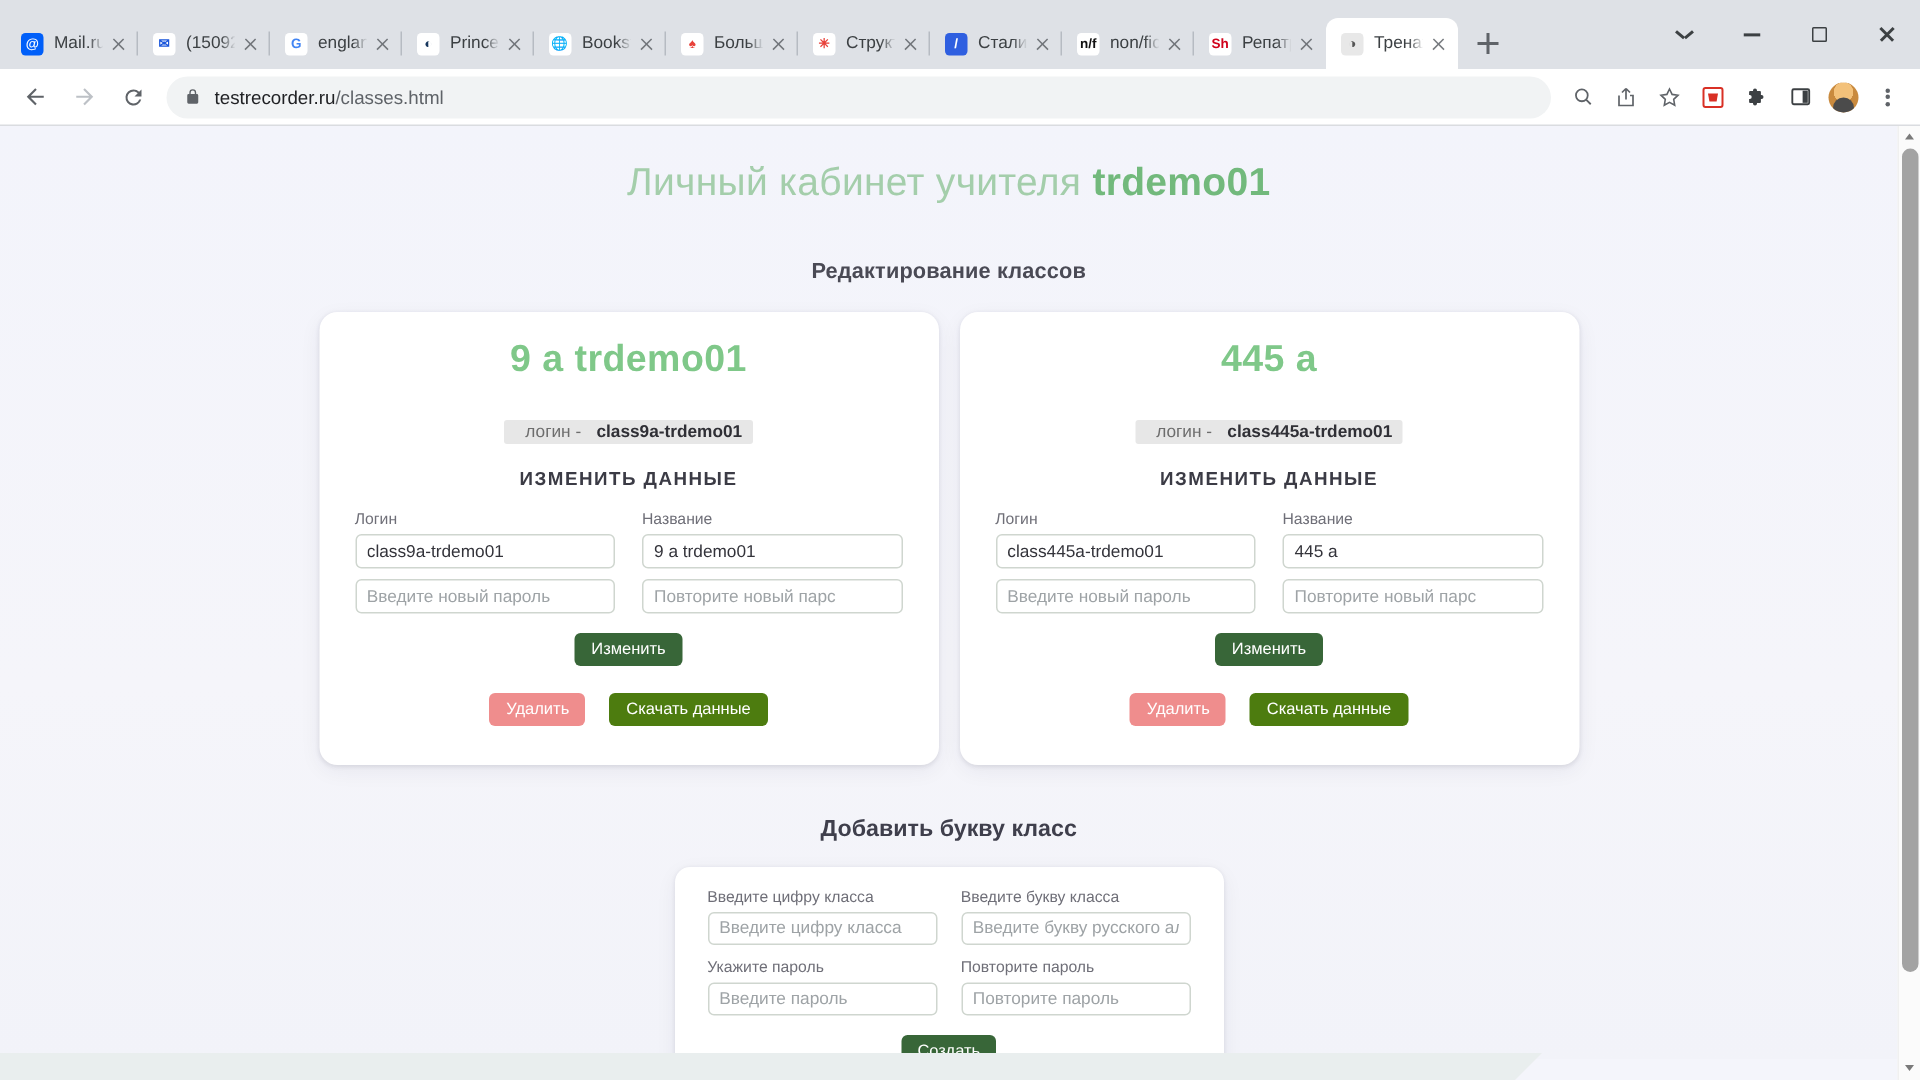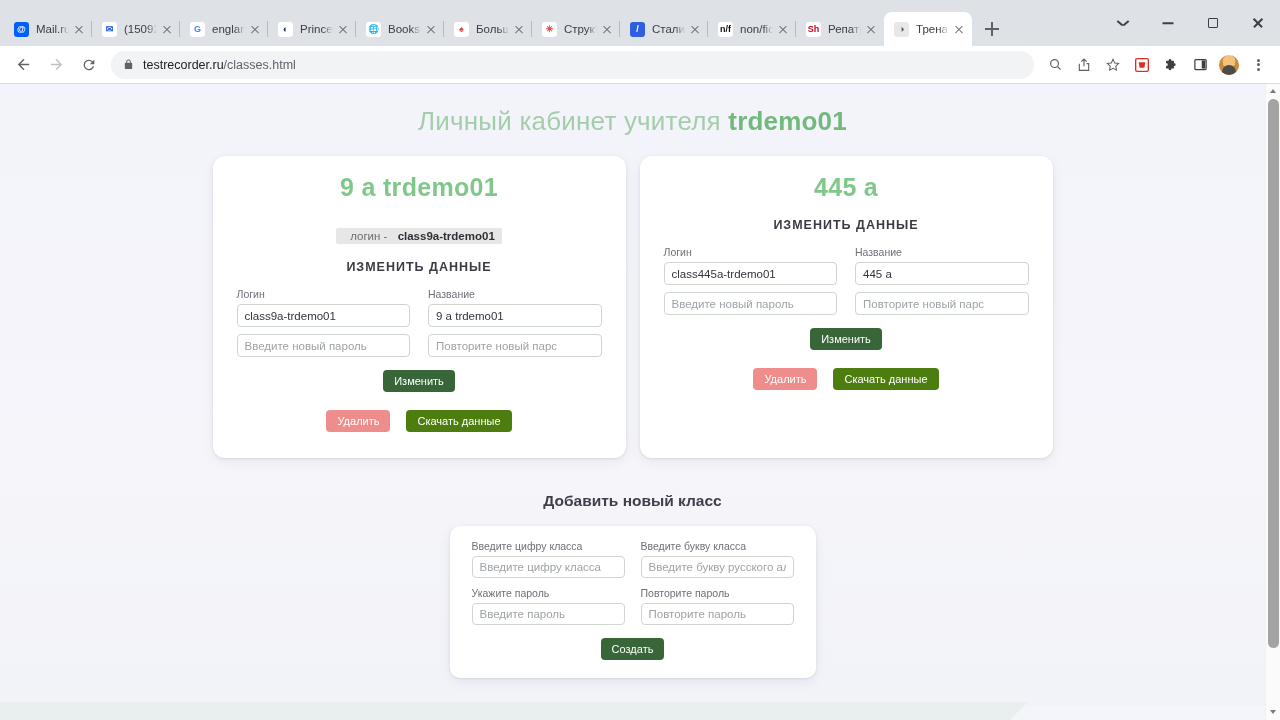--- a/index.html
+++ b/index.html
@@ -502,20 +502,21 @@
       </div>
     </div>
   </div>
 
   <div class="viewport">
     <div class="page">
       <div class="content">
 
         <h1 class="page-title"><span>Личный кабинет учителя </span><b>trdemo01</b></h1>
 
+        <h2 class="section-title">Редактирование классов</h2>
 
         <div class="cards">
 
           <div class="card">
             <div class="card-title">9 a trdemo01</div>
             <div class="card-login">
               <span><span>логин - </span><b>class9a-trdemo01</b></span>
             </div>
             <div class="card-sub">ИЗМЕНИТЬ ДАННЫЕ</div>
 
@@ -540,20 +541,23 @@
               <button class="btn btn-primary">Изменить</button>
             </div>
             <div class="btn-row">
               <button class="btn btn-danger">Удалить</button>
               <button class="btn btn-success">Скачать данные</button>
             </div>
           </div>
 
           <div class="card">
             <div class="card-title">445 а</div>
+            <div class="card-login">
+              <span><span>логин - </span><b>class445a-trdemo01</b></span>
+            </div>
             <div class="card-sub">ИЗМЕНИТЬ ДАННЫЕ</div>
 
             <div class="form-grid">
               <div>
                 <div class="fld-label">Логин</div>
                 <input class="fld" value="class445a-trdemo01" style="">
               </div>
               <div>
                 <div class="fld-label">Название</div>
                 <input class="fld" value="445 а" style="">
@@ -570,21 +574,21 @@
               <button class="btn btn-primary">Изменить</button>
             </div>
             <div class="btn-row">
               <button class="btn btn-danger">Удалить</button>
               <button class="btn btn-success">Скачать данные</button>
             </div>
           </div>
 
         </div>
 
-        <h2 class="add-title">Добавить новый класс</h2>
+        <h2 class="add-title">Добавить букву класс</h2>
 
         <div class="add-card">
           <div class="form-grid">
             <div>
               <div class="fld-label">Введите цифру класса</div>
               <input class="fld" placeholder="Введите цифру класса" style="">
             </div>
             <div>
               <div class="fld-label">Введите букву класса</div>
               <input class="fld" placeholder="Введите букву русского алфавита" style="">

